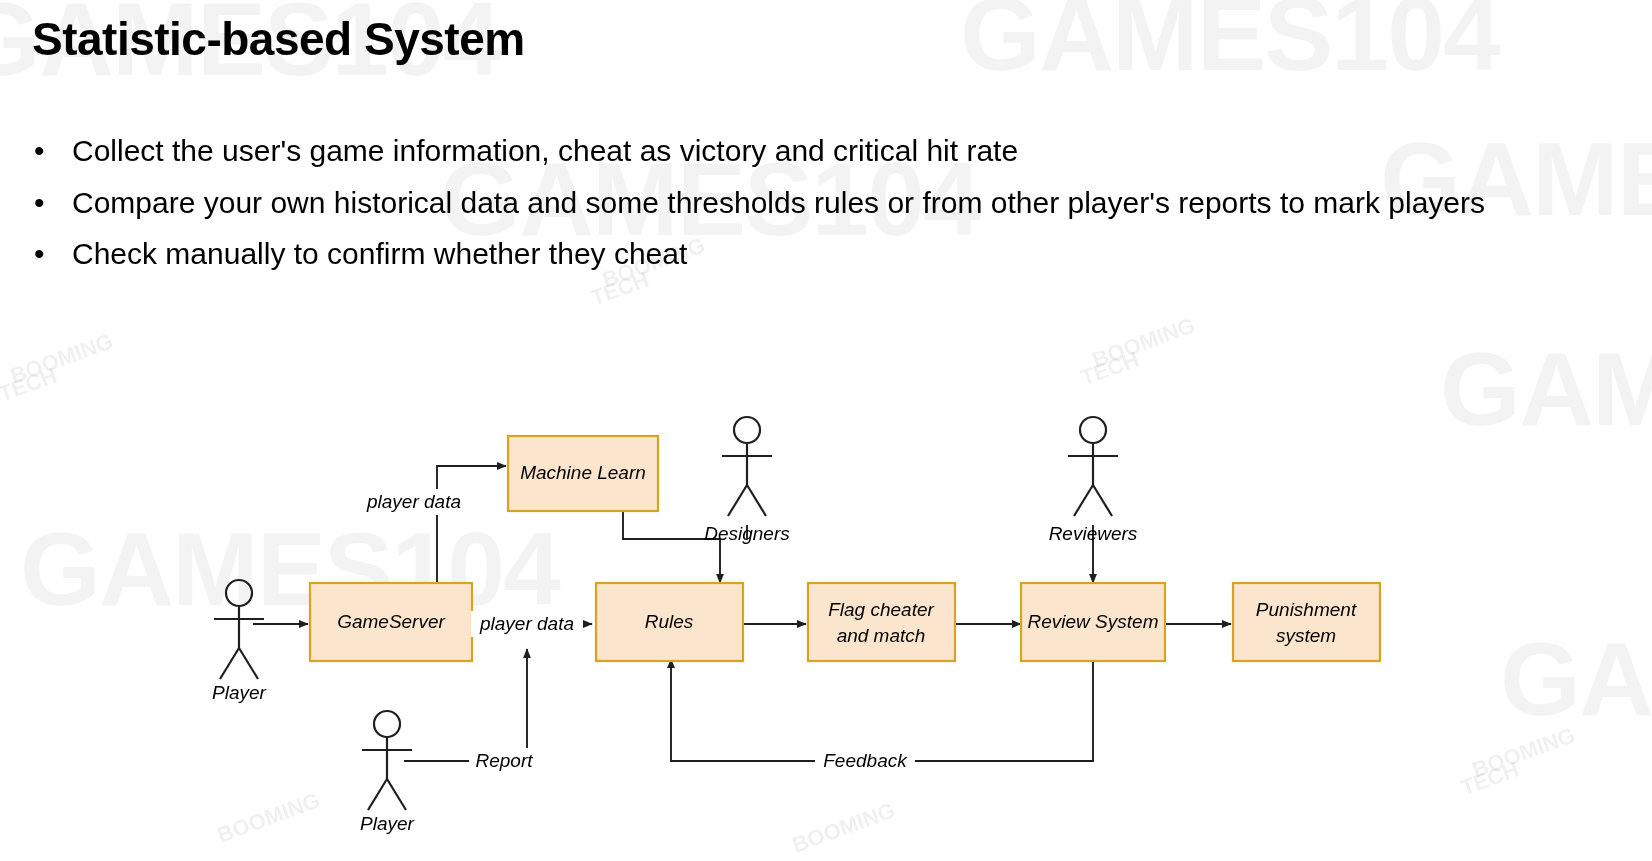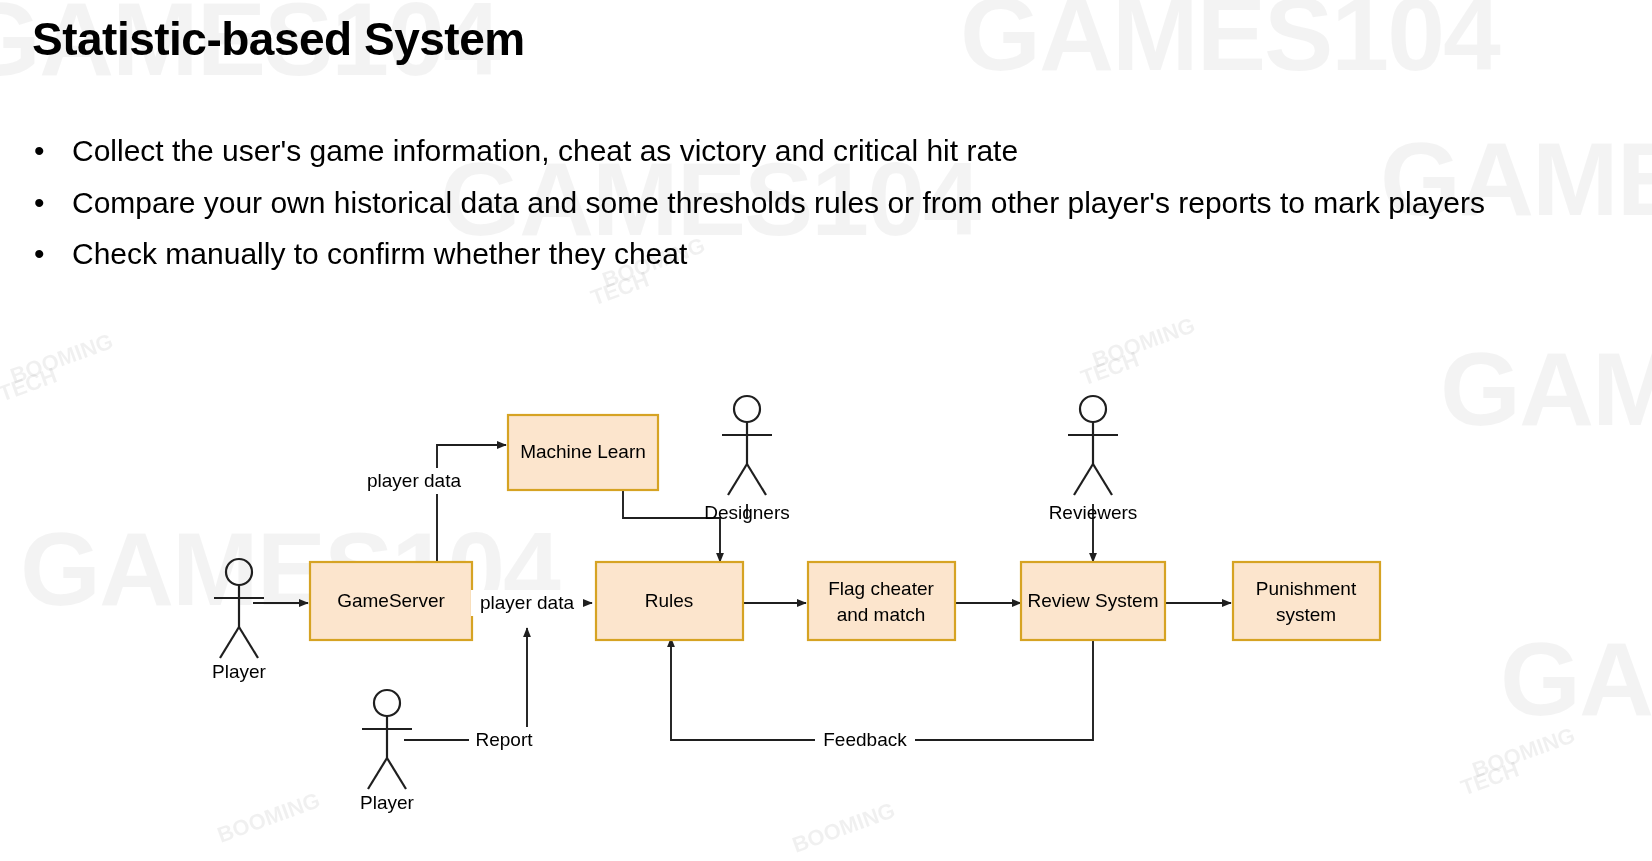--- a/index.html
+++ b/index.html
@@ -80,23 +80,24 @@
     font-size: 30px;
     line-height: 1.52;
   }
   .bullet-text {
     flex: 1 1 auto;
   }
 
   #diagram-wrap {
     position: absolute;
     left: 0;
-    top: 390px;
+    top: 411px;
     width: 1652px;
     height: 430px;
+    font-style: italic;
   }
   svg#flow-diagram { display: block; }
   .node-box {
     fill: #fce5cd;
     stroke: #d6a323;
     stroke-width: 2.2;
   }
   .node-label {
     font-family: "Liberation Sans", sans-serif;
     font-size: 19px;

